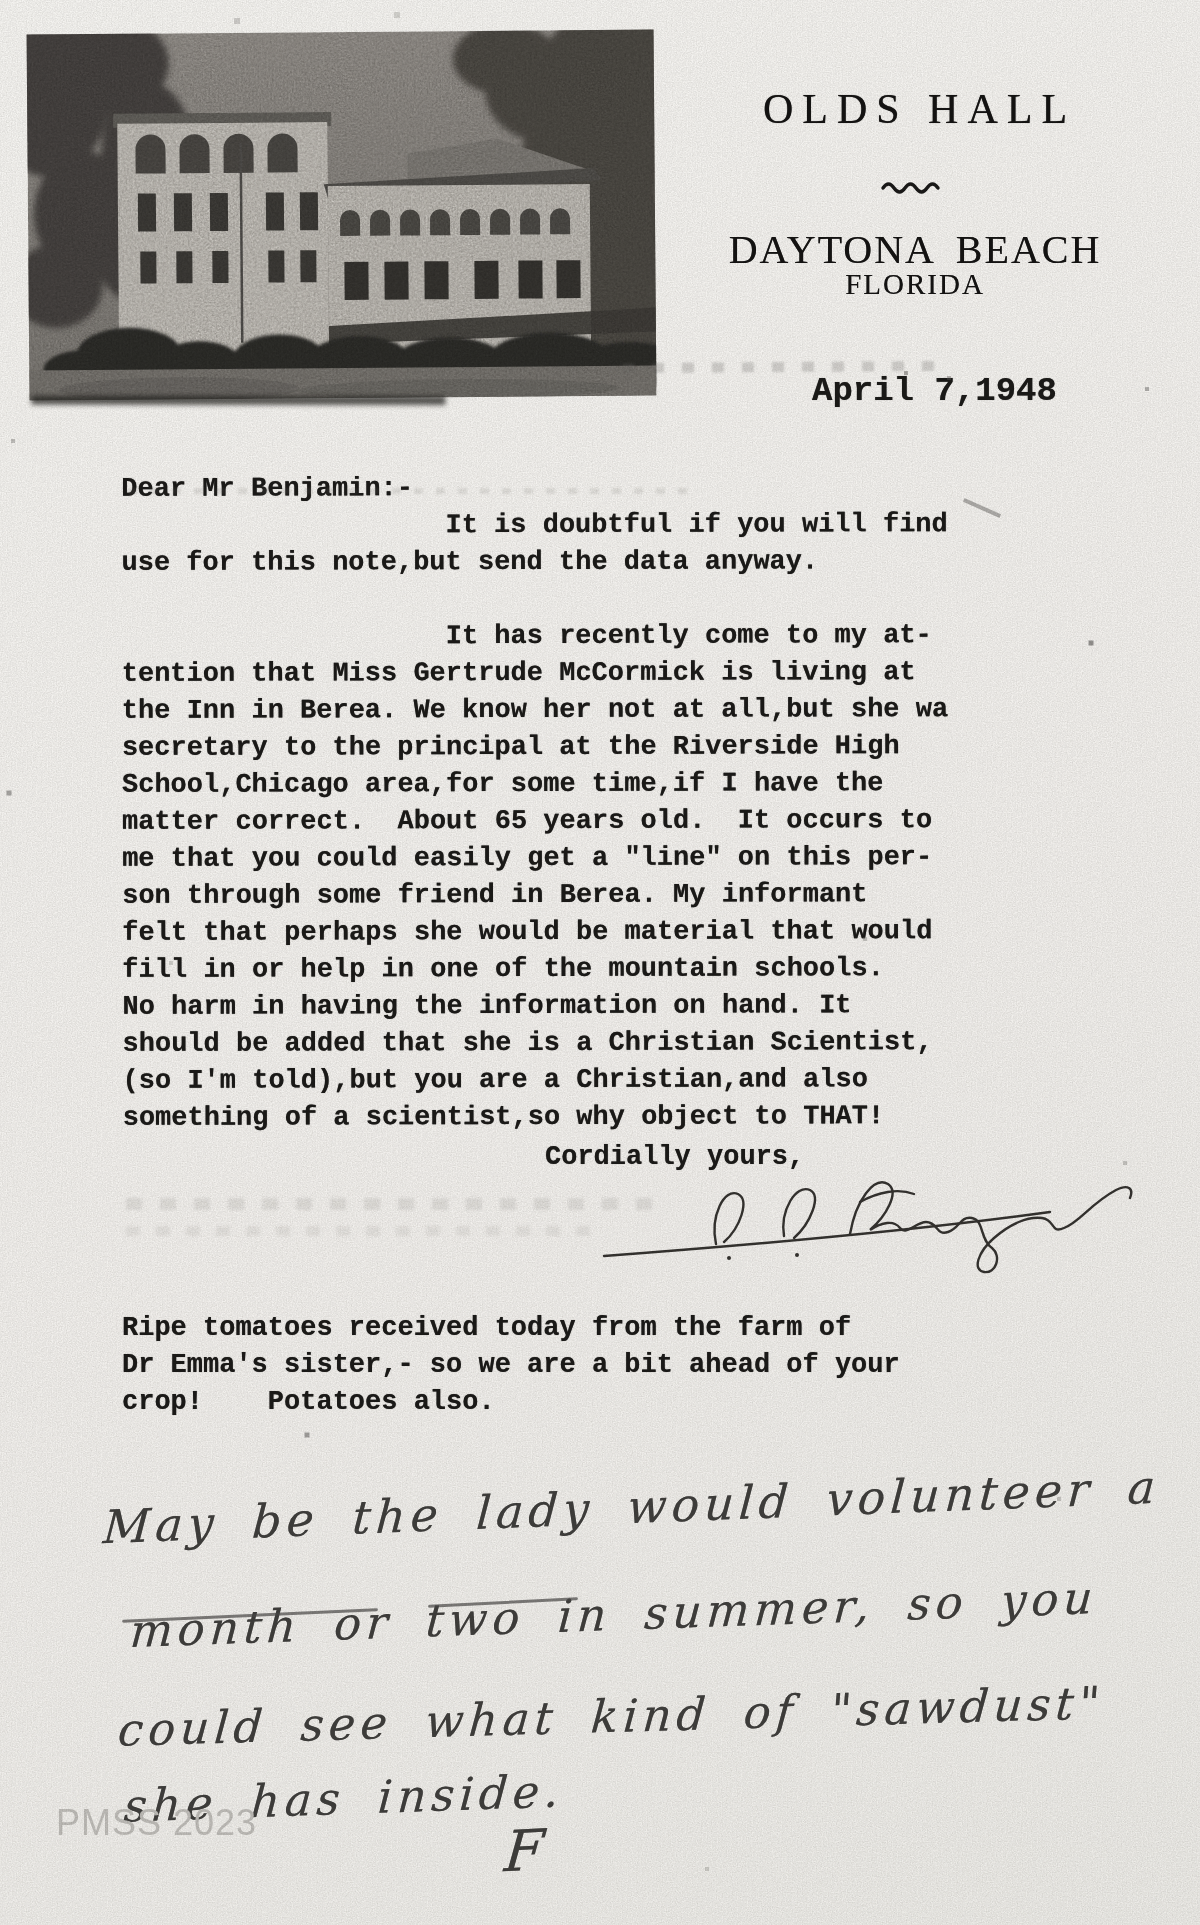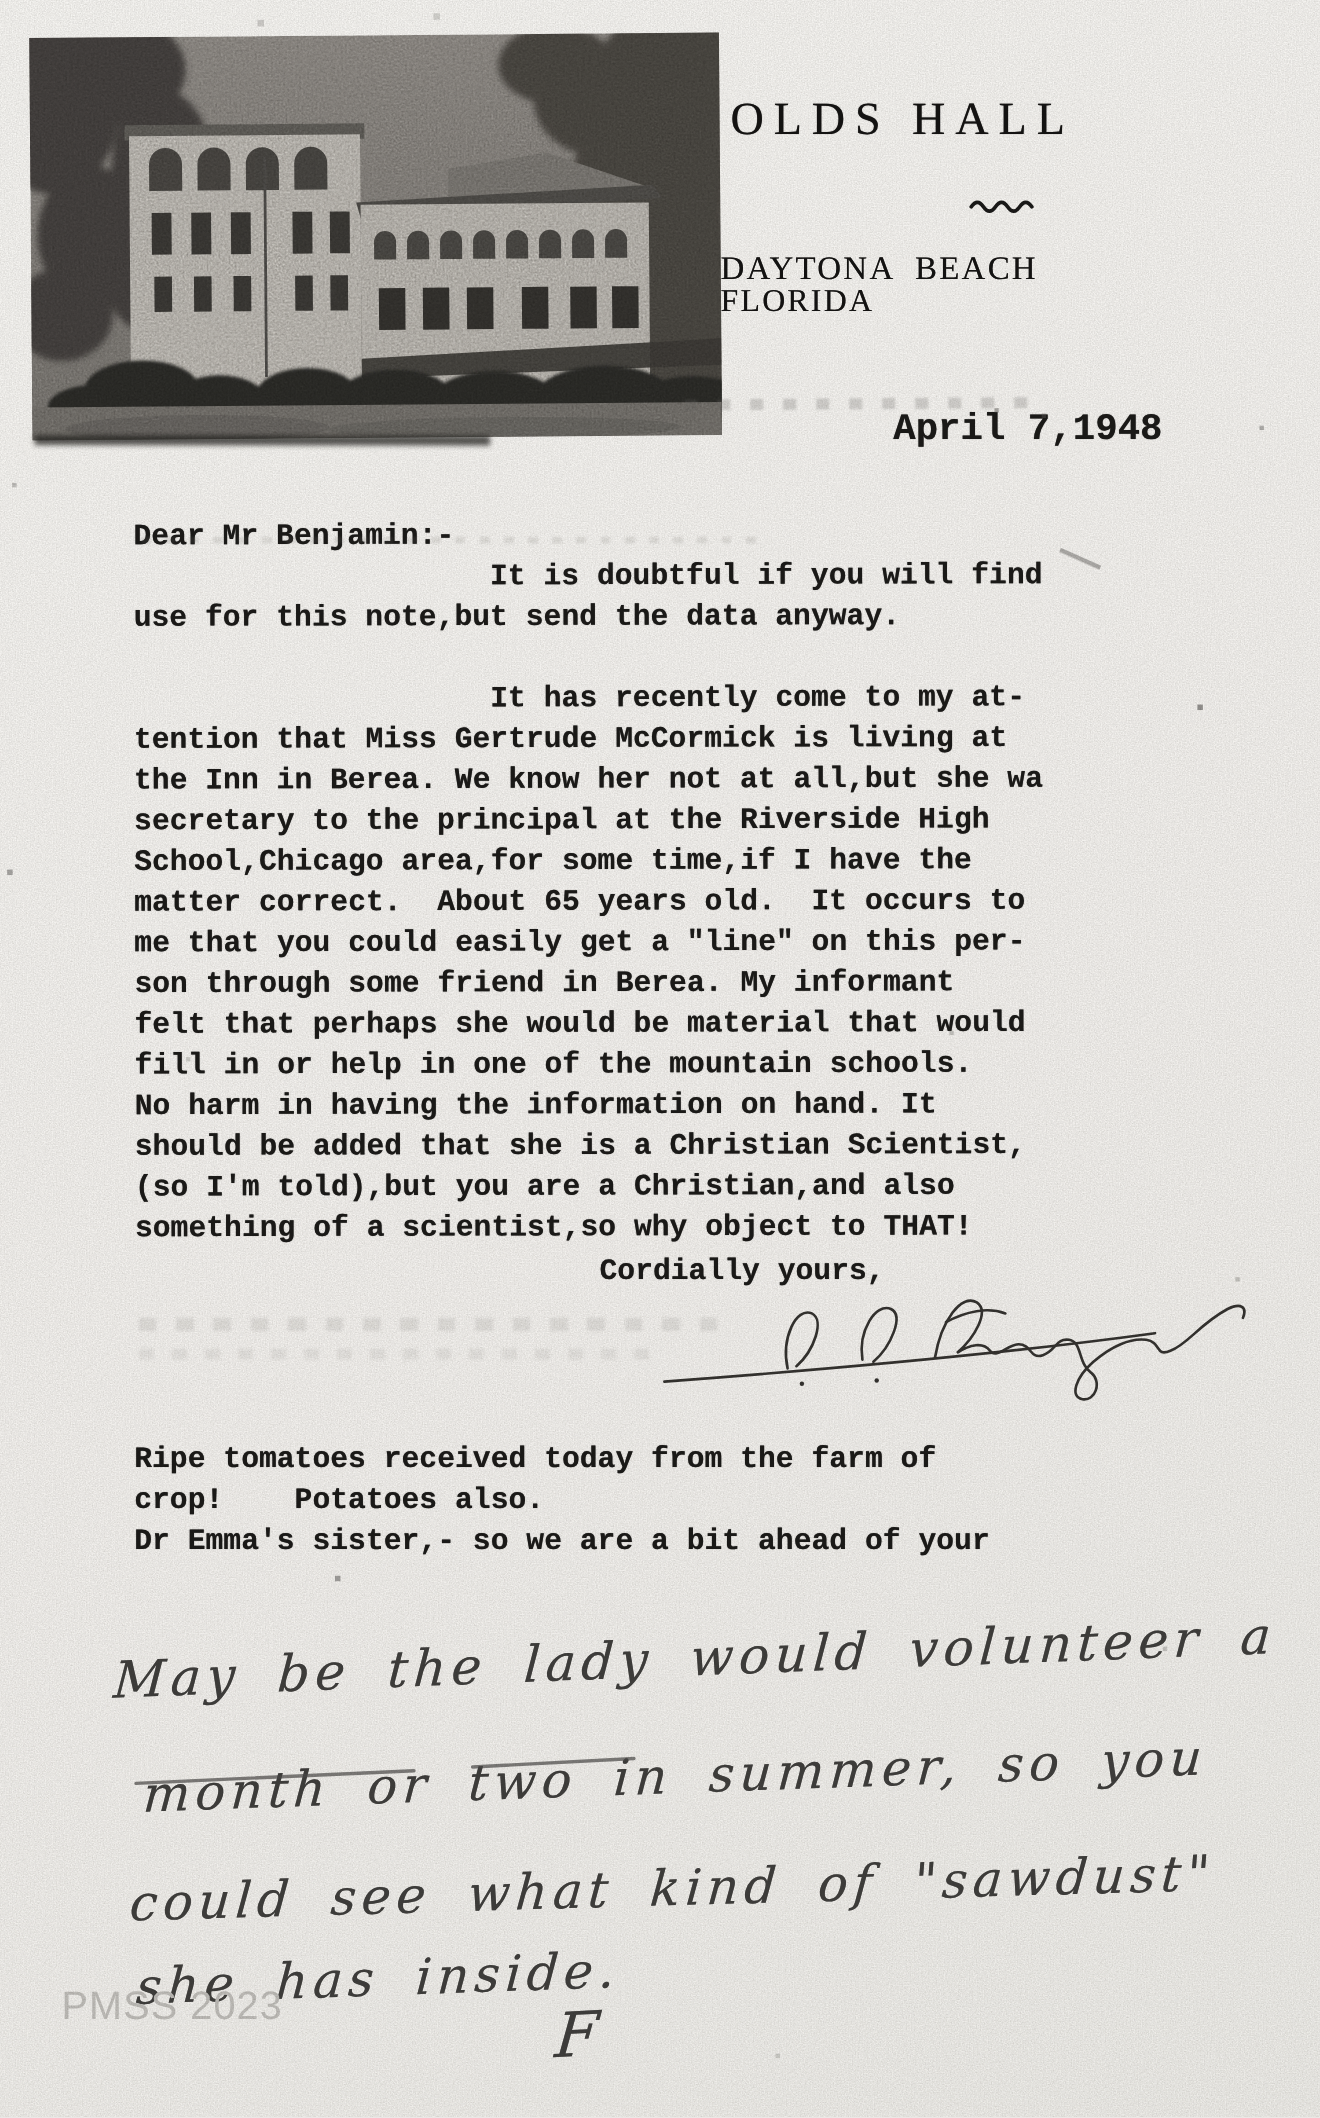--- a/index.html
+++ b/index.html
@@ -8,26 +8,26 @@
   .page *{box-sizing:border-box;}
 
   
   .photo{position:absolute;left:28px;top:32px;width:627px;height:366px;
          transform:rotate(-0.45deg);}
   .photo svg{display:block;width:100%;height:100%;}
   .photo::after{content:"";position:absolute;left:2px;bottom:-6px;width:66%;height:9px;
          background:#23221f;filter:blur(2.5px);transform:rotate(0.5deg);opacity:.75;}
 
   
-  .letterhead{position:absolute;left:655px;top:88px;width:520px;
+  .letterhead{position:absolute;left:655px;top:88px;width:520px;text-align:center;
          color:#141312;font-family:"Liberation Serif",serif;}
   .lh-name{font-size:42px;line-height:1;letter-spacing:9px;text-indent:9px;
          text-shadow:0 0 .7px rgba(20,19,18,.8);}
   .wavy{display:block;margin:50px auto 0;}
-  .lh-city{margin-top:36px;font-size:30px;line-height:1;letter-spacing:2px;word-spacing:10px;
+  .lh-city{margin-top:36px;font-size:40px;line-height:1;letter-spacing:2px;word-spacing:10px;
          text-shadow:0 0 .5px rgba(20,19,18,.7);}
   .lh-state{font-size:29px;line-height:1;letter-spacing:2px;
          text-shadow:0 0 .5px rgba(20,19,18,.7);}
 
   
   .typed{font-family:"Liberation Mono","DejaVu Sans Mono",monospace;font-weight:700;
          font-size:27px;color:#1b1a18;text-shadow:0 0 .7px rgba(27,26,24,.75);}
   .t-line{height:37px;line-height:37px;white-space:pre;}
   .date{position:absolute;left:812px;top:372px;font-size:34px;}
   .typed-body{position:absolute;left:122px;top:470px;transform:rotate(-0.12deg);}
@@ -231,22 +231,22 @@
                  C412,52 430,44 444,46 C458,48 452,62 466,56 C482,50 492,32 518,18
                  C530,12 536,16 532,26"></path>
       </g>
       <circle cx="131" cy="86" r="2" fill="#34322f"></circle>
       <circle cx="199" cy="83" r="2" fill="#34322f"></circle>
     </svg>
   </div>
 
   <div class="typed ps">
       <div class="t-line">Ripe tomatoes received today from the farm of</div>
+      <div class="t-line">Dr Emma's sister,- so we are a bit ahead of your</div>
       <div class="t-line">crop!    Potatoes also.</div>
-      <div class="t-line">Dr Emma's sister,- so we are a bit ahead of your</div>
     </div>
 
   <div class="hw hw1">May be the lady would volunteer a</div>
   <div class="hw hw2">month or two in summer, so you</div>
   <div class="hw hw3">could see what kind of "sawdust"</div>
   <div class="hw hw4">she has inside.</div>
   <div class="strike strike1"></div>
   <div class="strike strike2"></div>
   <div class="hw hw-initial">F</div>
 

